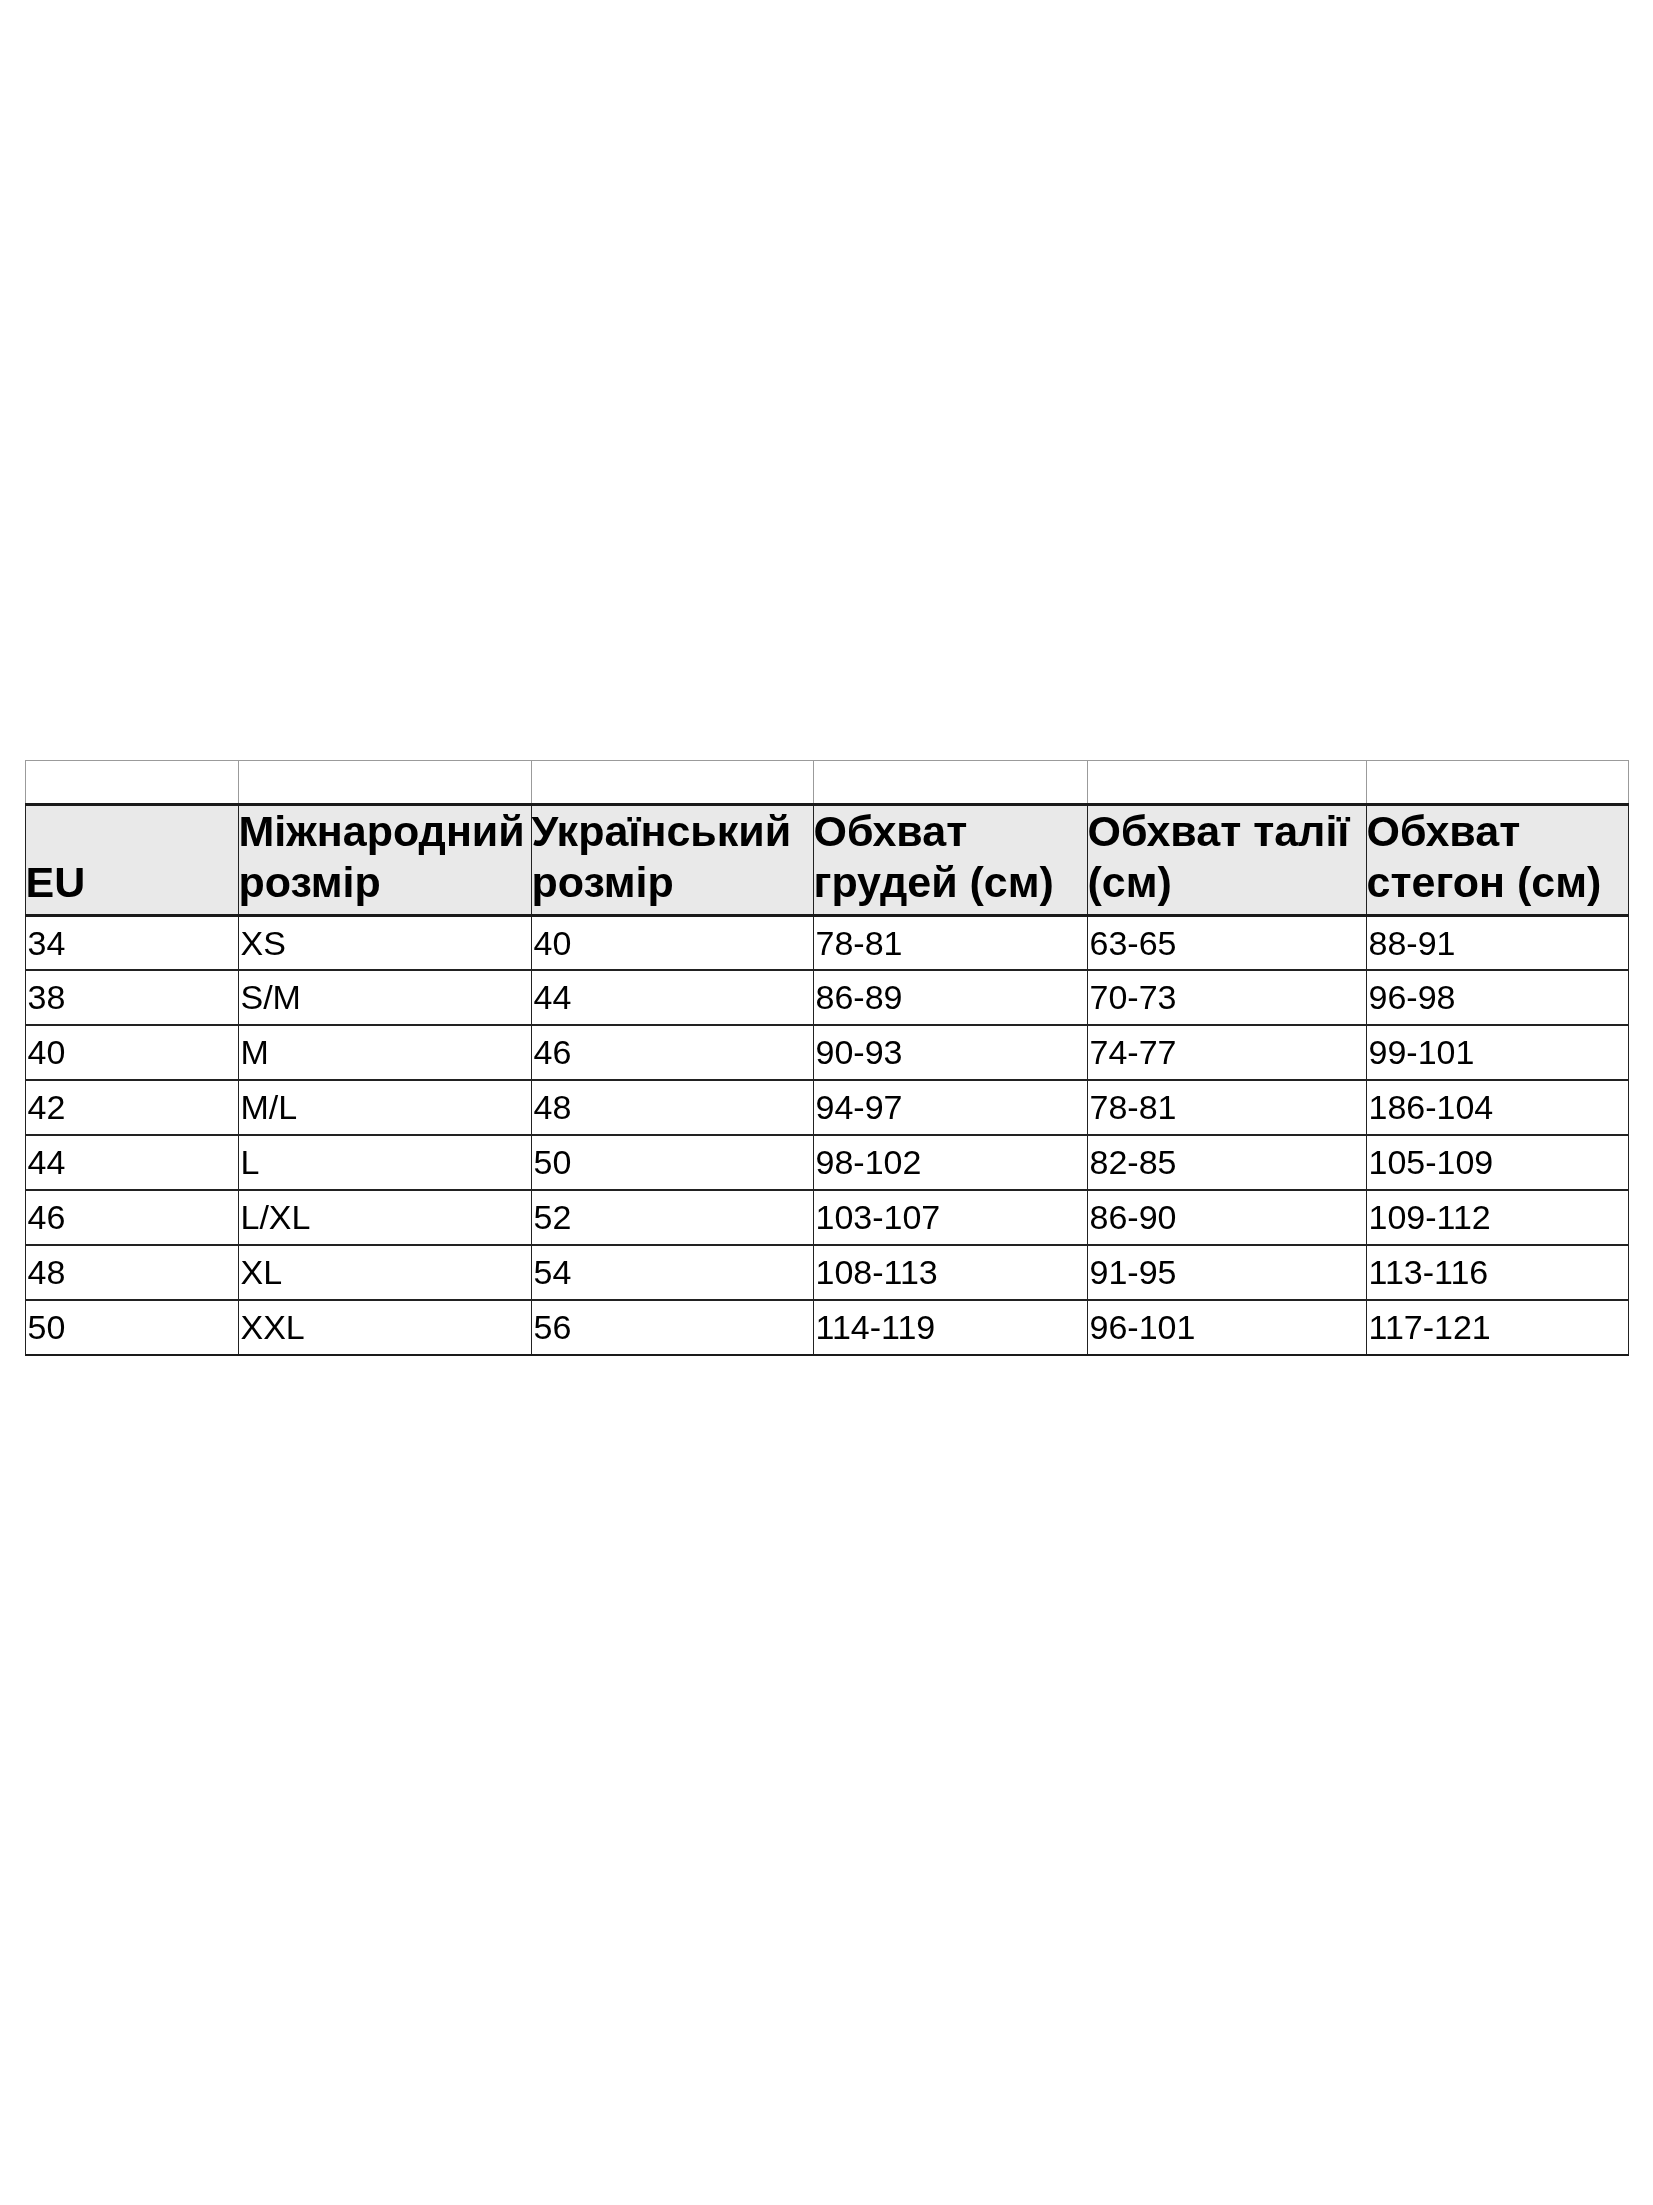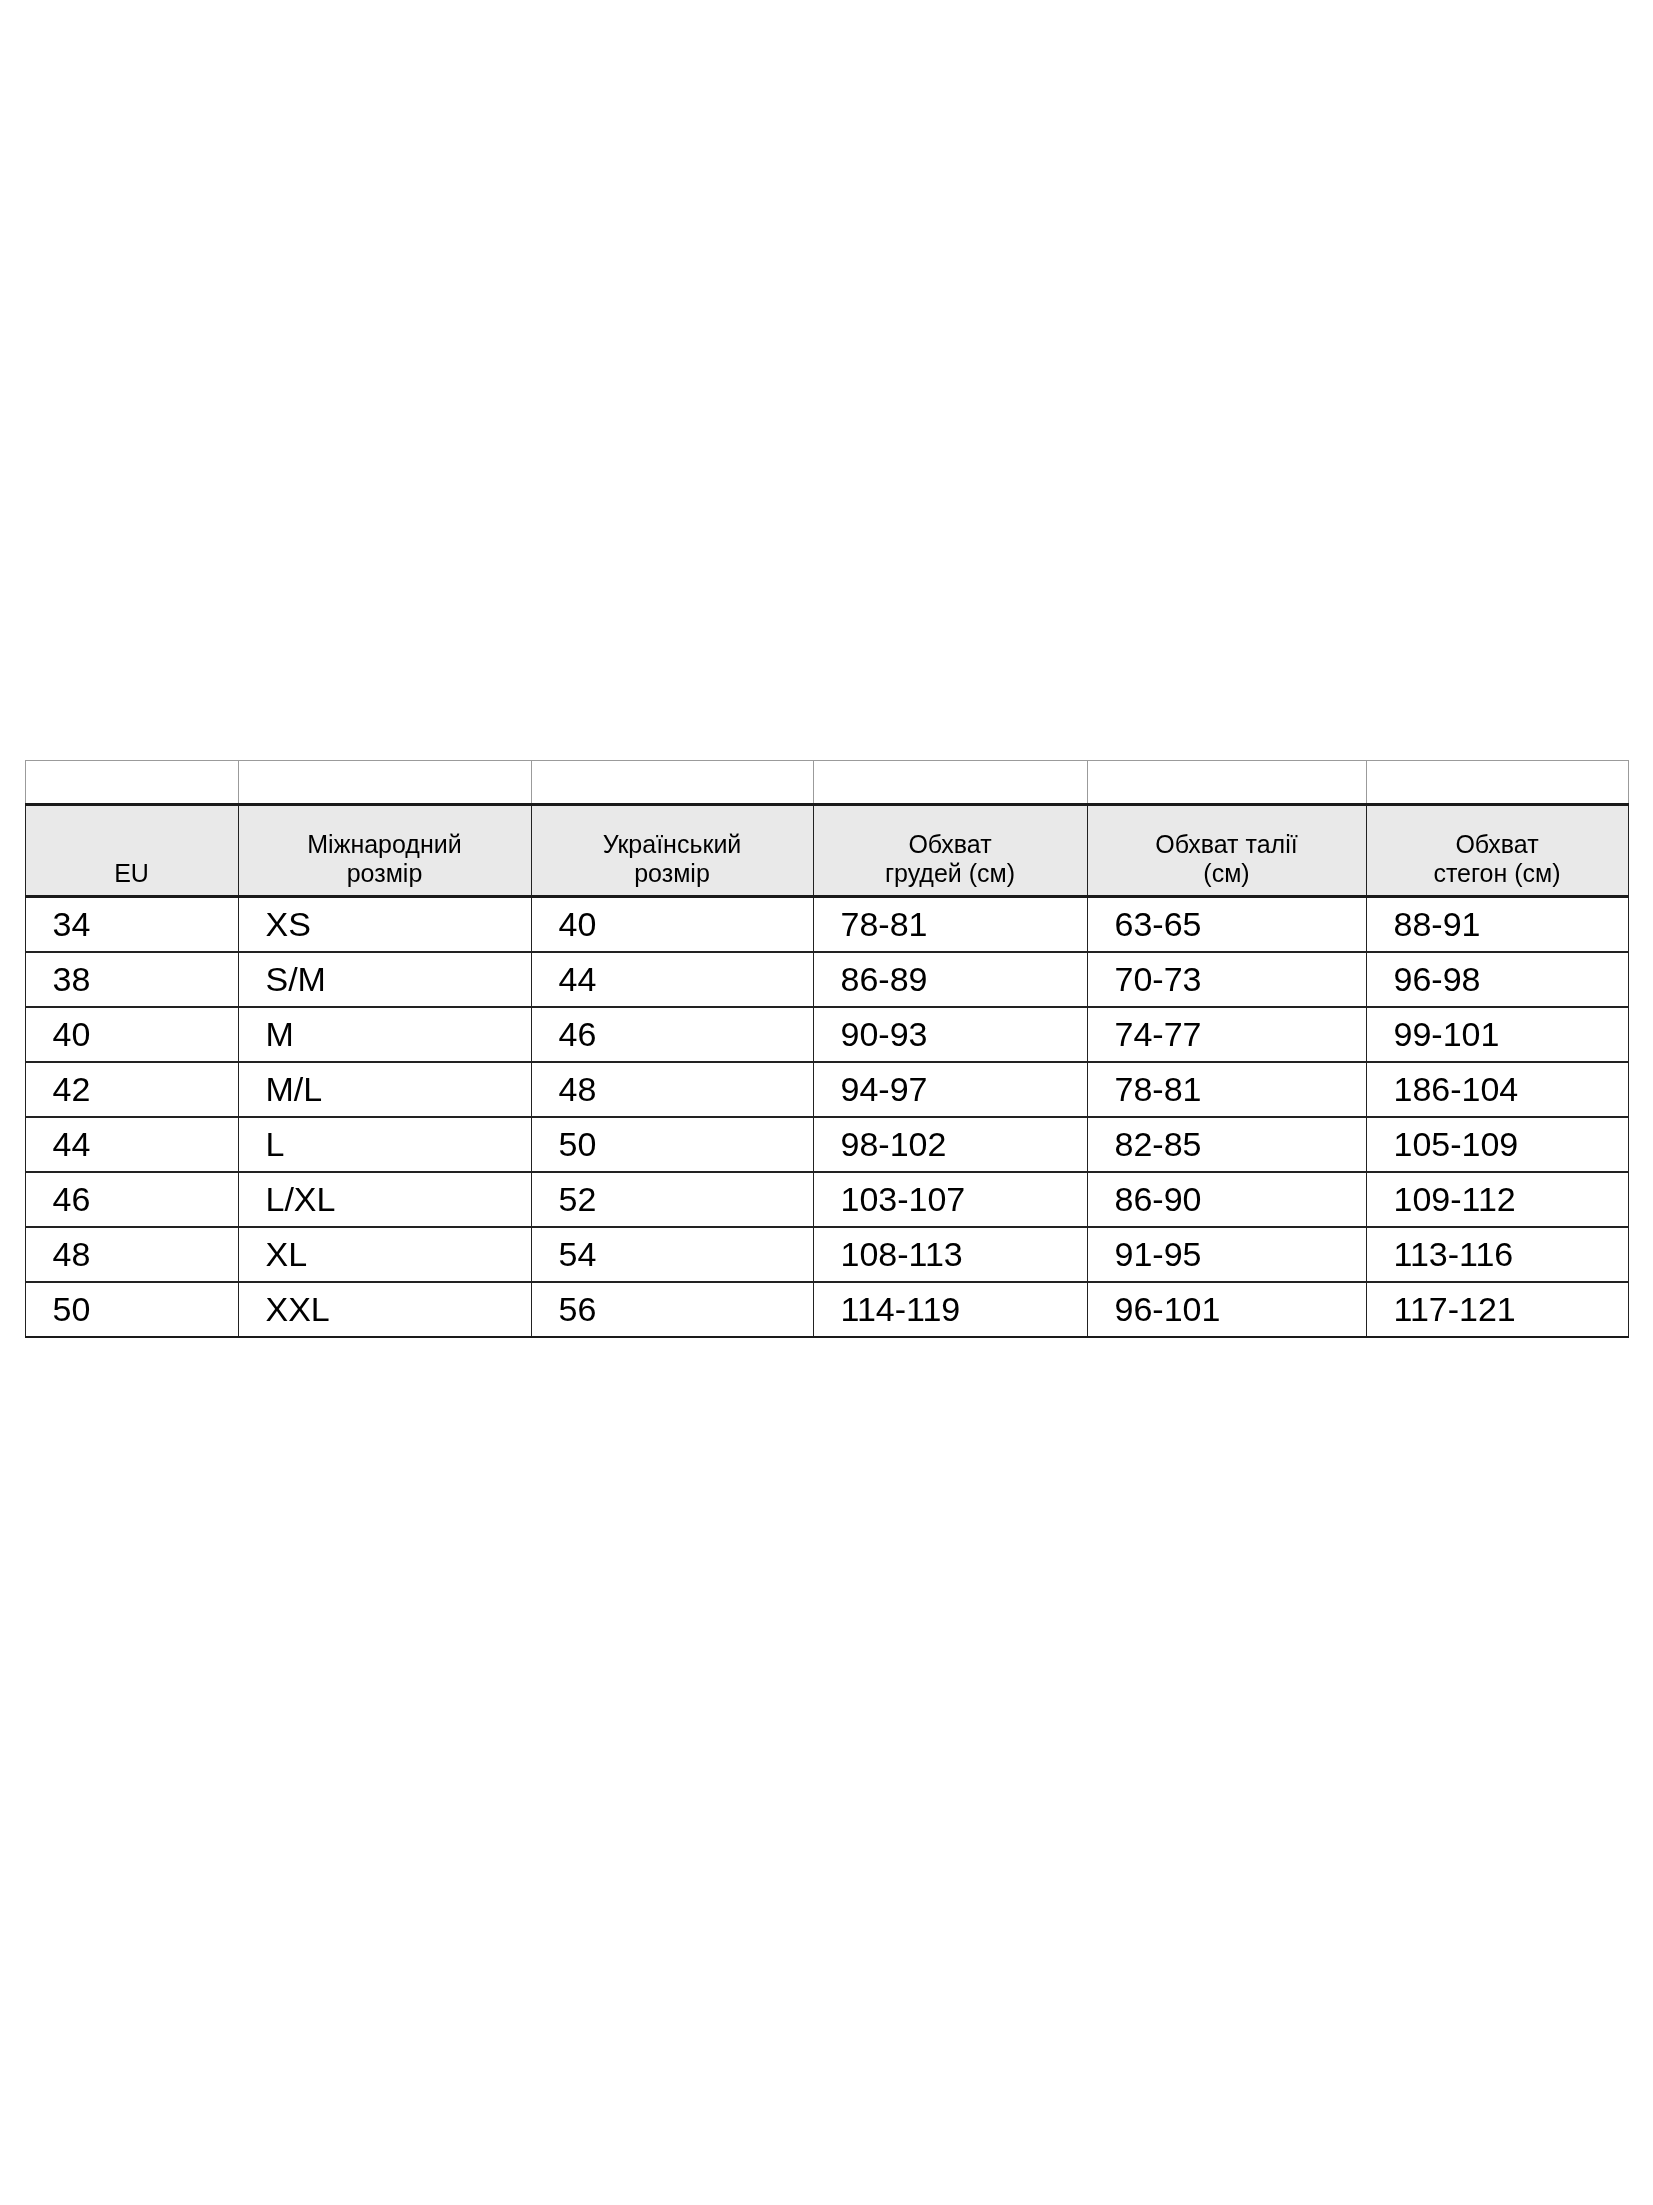--- a/index.html
+++ b/index.html
@@ -44,36 +44,36 @@
     border: 0.8px solid #9b9b9b;
     height: 44px;
   }
   
   tr.row-header th {
     border: 1.6px solid #222222;
     border-top: 3.3px solid #1a1a1a;
     border-bottom: 3.3px solid #1a1a1a;
     background: #e9e9e9;
     height: 92px;
-    text-align: center;
+    text-align: left;
     vertical-align: bottom;
     padding-bottom: 6.5px;
-    font-weight: normal;
-    font-size: 25px;
+    font-weight: bold;
+    font-size: 43px;
     line-height: 1.18;
     white-space: pre-line;
   }
   
   tbody.table-body td {
     border: 1.6px solid #222222;
     border-top-width: 2.5px;
     height: 55px;
     vertical-align: middle;
     text-align: left;
-    padding-left: 27px;
+    padding-left: 2px;
     font-size: 34px;
   }
   tbody.table-body tr:last-child td {
     border-bottom: 2.5px solid #1a1a1a;
   }
 </style>
 </head>
 <body>
 
 <div class="size-table-wrap">

